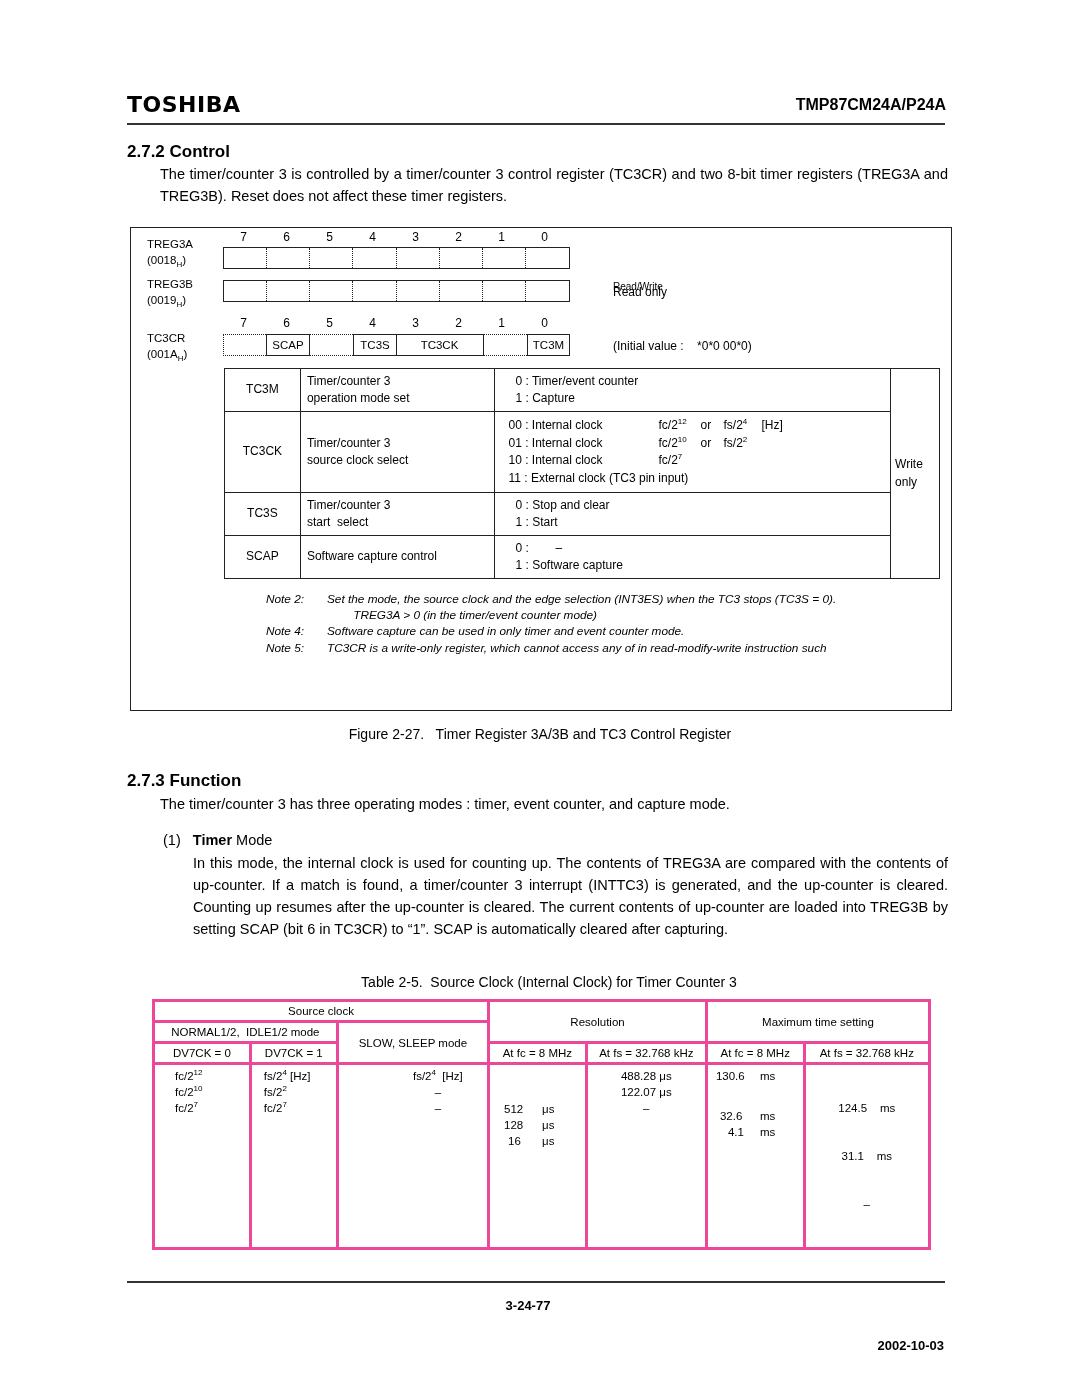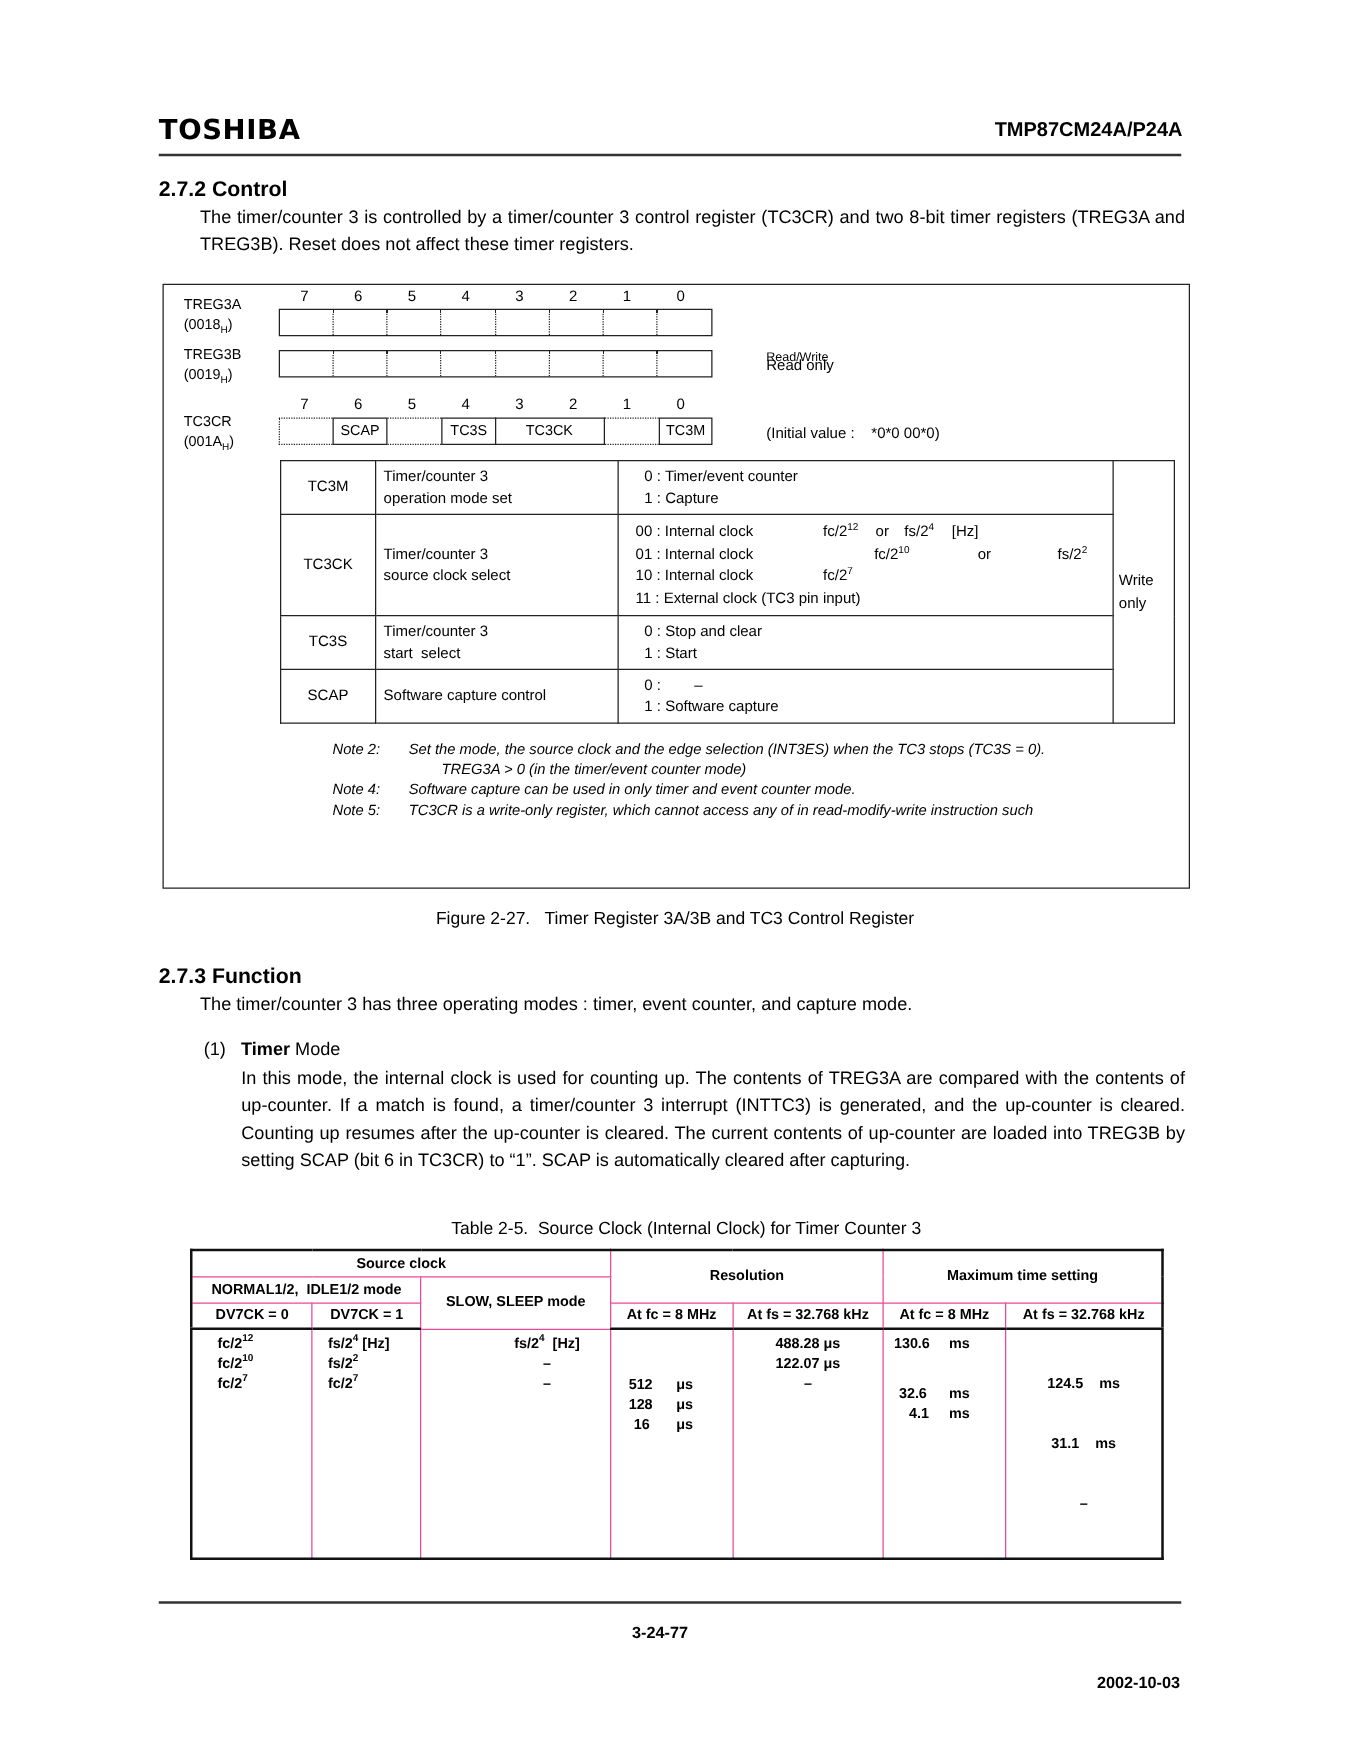--- a/index.html
+++ b/index.html
@@ -20,21 +20,21 @@
   .solid { border: 1.5px solid #222; }
   .dotted { border-top: 1px dotted #222; border-bottom: 1px dotted #222; }
   table.desc { position: absolute; left: 224px; top: 368px; width: 716px; border-collapse: collapse; font-size: 12px; }
   table.desc td { border: 1.5px solid #222; vertical-align: middle; padding: 2px 6px; line-height: 17.5px; }
   .sup { font-size: 8px; vertical-align: super; line-height: 0; }
   .sub { font-size: 8px; vertical-align: sub; line-height: 0; }
   .notes { left: 266px; top: 591px; font-size: 11.8px; font-style: italic; line-height: 16.2px; }
   .notes .row { display: flex; }
   .notes .nl { width: 61px; flex: none; }
   table.src { position: absolute; left: 152px; top: 999px; width: 779px; border-collapse: collapse; font-size: 11.5px; border: 2.5px solid #111; }
-  table.src td { border: 1px solid #ec4899; text-align: center; padding: 0 4px; height: 21px; font-weight: bold; }
+  table.src td { border: 3px solid #ec4899; text-align: center; padding: 0 4px; height: 21px; }
   table.src tr.hdr-last td { border-bottom: 2.5px solid #111; }
   table.src td.data { vertical-align: top; text-align: left; line-height: 16px; padding-top: 3px; padding-bottom: 3px; }
   .footer { font-size: 13px; font-weight: bold; }
 </style>
 </head>
 <body>
 
 <div class="abs logo">TOSHIBA</div>
 <div class="abs partno">TMP87CM24A/P24A</div>
 <div class="abs hrule" style="top:123px;"></div>
@@ -142,21 +142,21 @@
           <div>source clock select</div>
         </td>
     <td style="padding-left:13px;">
       <div style="display:flex;">
             <span style="width:150px;">00 : Internal clock</span>
             <span style="width:42px;"><span>fc/2</span><span class="sup">12</span></span>
             <span style="width:23px;">or</span>
             <span style="width:38px;"><span>fs/2</span><span class="sup">4</span></span>
             <span>[Hz]</span>
           </div>
-      <div style="display:flex;justify-content:space-between;">
+      <div style="display:flex;">
             <span style="width:150px;">01 : Internal clock</span>
             <span style="width:42px;"><span>fc/2</span><span class="sup">10</span></span>
             <span style="width:23px;">or</span>
             <span style="width:38px;"><span>fs/2</span><span class="sup">2</span></span>
           </div>
       <div style="display:flex;">
             <span style="width:150px;">10 : Internal clock</span>
             <span><span>fc/2</span><span class="sup">7</span></span>
           </div>
       <div>11 : External clock (TC3 pin input)</div>

